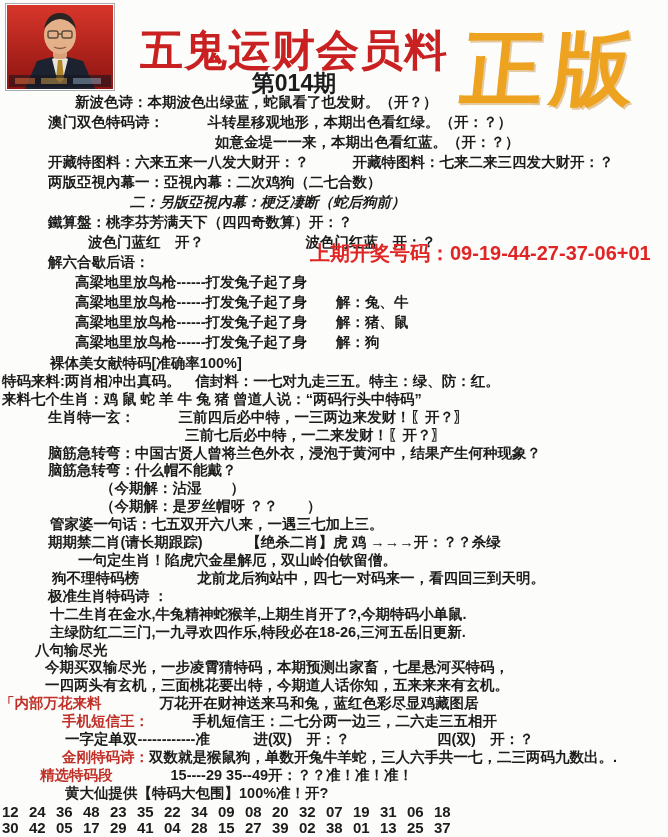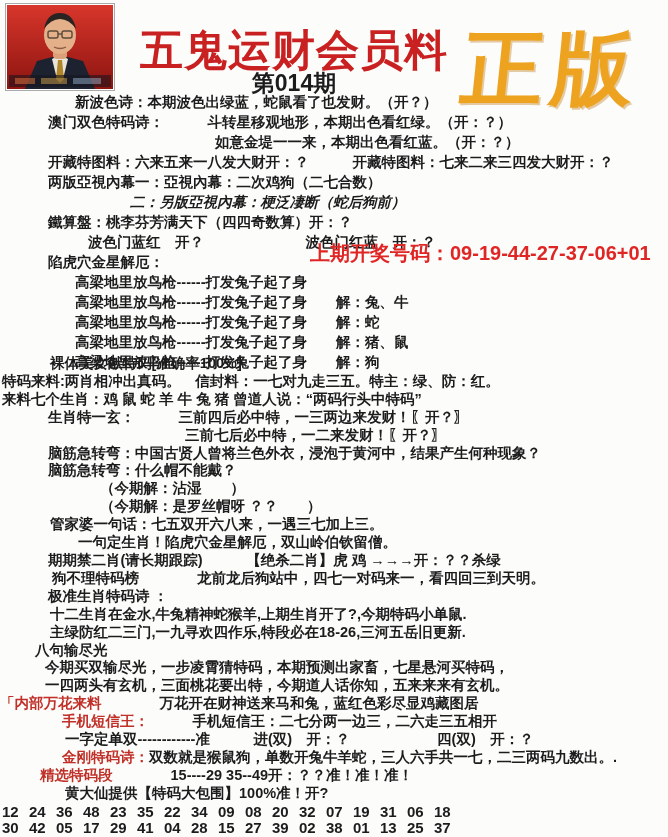--- a/index.html
+++ b/index.html
@@ -96,40 +96,39 @@
 
   <div class="sec sec-upper">
       <div class="ln" style="margin-left: 75px;"><span>新波色诗：本期波色出绿蓝，蛇鼠看了也发财。（开？）</span></div>
       <div class="ln" style="margin-left: 48px;"><span>澳门双色特码诗：　　　斗转星移观地形，本期出色看红绿。（开：？）</span></div>
       <div class="ln" style="margin-left: 215px;"><span>如意金堤一一来，本期出色看红蓝。（开：？）</span></div>
       <div class="ln" style="margin-left: 48px;"><span>开藏特图料：六来五来一八发大财开：？　　　开藏特图料：七来二来三四发大财开：？</span></div>
       <div class="ln" style="margin-left: 48px;"><span>两版亞視內幕一：亞視內幕：二次鸡狗（二七合数）</span></div>
       <div class="ln" style="margin-left: 130px; font-style: italic;"><span>二：另版亞視內幕：梗泛凄断（蛇后狗前）</span></div>
       <div class="ln" style="margin-left: 48px;"><span>鐵算盤：桃李芬芳满天下（四四奇数算）开：？</span></div>
       <div class="ln" style="margin-left: 88px;"><span>波色门蓝红　开？　　　　　　　波色门红蓝　开：？</span></div>
-      <div class="ln" style="margin-left: 48px;"><span>陷虎穴金星解厄：</span></div>
+      <div class="ln" style="margin-left: 48px;"><span>解六合歇后语：</span></div>
       <div class="ln" style="margin-left: 75px;"><span>高梁地里放鸟枪------打发兔子起了身</span></div>
       <div class="ln" style="margin-left: 75px;"><span>高梁地里放鸟枪------打发兔子起了身　　解：兔、牛</span></div>
-      <div class="ln" style="margin-left: 75px;"><span>高梁地里放鸟枪------打发兔子起了身　　解：蛇</span></div>
       <div class="ln" style="margin-left: 75px;"><span>高梁地里放鸟枪------打发兔子起了身　　解：猪、鼠</span></div>
       <div class="ln" style="margin-left: 75px;"><span>高梁地里放鸟枪------打发兔子起了身　　解：狗</span></div>
     </div>
   <div class="sec sec-lower">
       <div class="ln" style="margin-left: 50px;"><span>裸体美女献特码[准确率100%]</span></div>
       <div class="ln" style="margin-left: 2px;"><span>特码来料:两肖相冲出真码。　信封料：一七对九走三五。特主：绿、防：红。</span></div>
       <div class="ln" style="margin-left: 2px;"><span>来料七个生肖：鸡 鼠 蛇 羊 牛 兔 猪 曾道人说：“两码行头中特码”</span></div>
       <div class="ln" style="margin-left: 48px;"><span>生肖特一玄：　　　三前四后必中特，一三两边来发财！〖开？〗</span></div>
       <div class="ln" style="margin-left: 185px;"><span>三前七后必中特，一二来发财！〖开？〗</span></div>
       <div class="ln" style="margin-left: 48px;"><span>脑筋急转弯：中国古贤人曾将兰色外衣，浸泡于黄河中，结果产生何种现象？</span></div>
       <div class="ln" style="margin-left: 48px;"><span>脑筋急转弯：什么帽不能戴？</span></div>
       <div class="ln" style="margin-left: 100px;"><span>（今期解：沾湿　　）</span></div>
       <div class="ln" style="margin-left: 100px;"><span>（今期解：是罗丝帽呀 ？？　　）</span></div>
       <div class="ln" style="margin-left: 50px;"><span>管家婆一句话：七五双开六八来，一遇三七加上三。</span></div>
+      <div class="ln" style="margin-left: 48px;"><span>期期禁二肖(请长期跟踪)　　　【绝杀二肖】虎 鸡 →→→开：？？杀绿</span></div>
       <div class="ln" style="margin-left: 78px;"><span>一句定生肖！陷虎穴金星解厄，双山岭伯钦留僧。</span></div>
-      <div class="ln" style="margin-left: 48px;"><span>期期禁二肖(请长期跟踪)　　　【绝杀二肖】虎 鸡 →→→开：？？杀绿</span></div>
       <div class="ln" style="margin-left: 52px;"><span>狗不理特码榜　　　　龙前龙后狗站中，四七一对码来一，看四回三到天明。</span></div>
       <div class="ln" style="margin-left: 48px;"><span>极准生肖特码诗 ：</span></div>
       <div class="ln" style="margin-left: 50px;"><span>十二生肖在金水,牛兔精神蛇猴羊,上期生肖开了?,今期特码小单鼠.</span></div>
       <div class="ln" style="margin-left: 50px;"><span>主绿防红二三门,一九寻欢四作乐,特段必在18-26,三河五岳旧更新.</span></div>
       <div class="ln" style="margin-left: 35px;"><span>八句输尽光</span></div>
       <div class="ln" style="margin-left: 45px;"><span>今期买双输尽光，一步凌霄猜特码，本期预测出家畜，七星悬河买特码，</span></div>
       <div class="ln" style="margin-left: 45px;"><span>一四两头有玄机，三面桃花要出特，今期道人话你知，五来来来有玄机。</span></div>
       <div class="ln" style="margin-left: 0px;"><span style="color: rgb(192, 48, 40);">「内部万花来料</span><span>　　　　万花开在财神送来马和兔，蓝红色彩尽显鸡藏图居</span></div>
       <div class="ln" style="margin-left: 62px;"><span style="color: rgb(192, 48, 40);">手机短信王：</span><span>　　　手机短信王：二七分两一边三，二六走三五相开</span></div>
       <div class="ln" style="margin-left: 65px;"><span>一字定单双------------准　　　进(双)　开：？　　　　　　四(双)　开：？</span></div>

